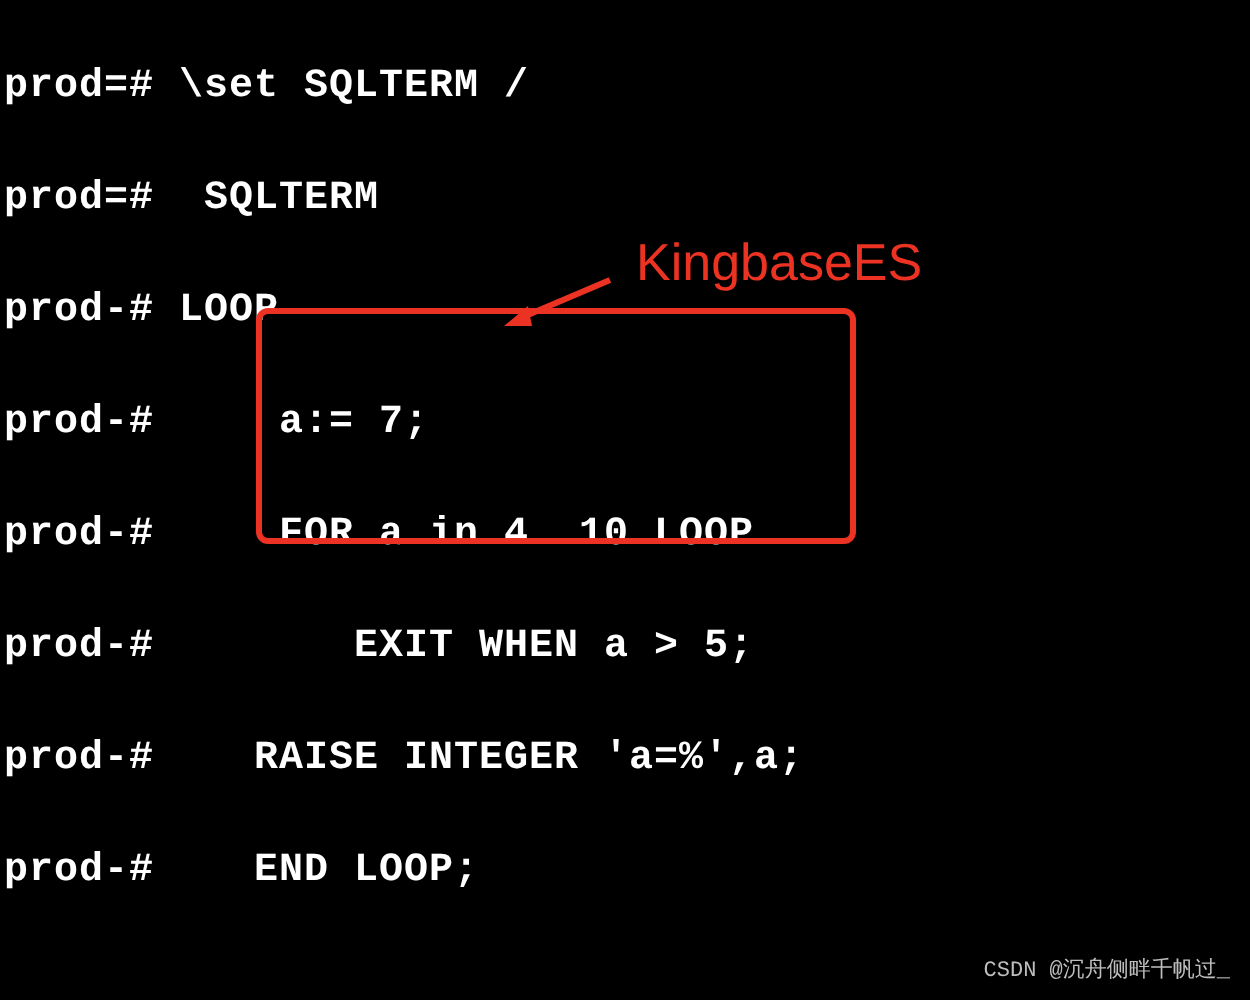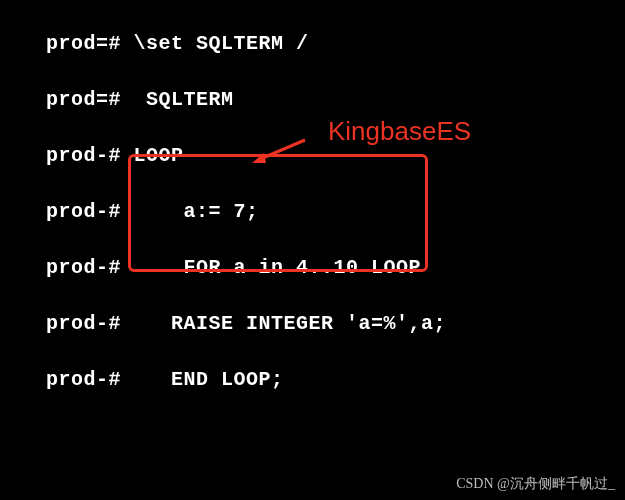--- a/index.html
+++ b/index.html
@@ -13,69 +13,70 @@
       height: 500px;
       overflow: hidden;
       position: relative;
       line-height: 1.4;
     }
     .terminal {
       padding: 2px 0 0 2px;
       white-space: pre;
       letter-spacing: 0.5px;
     }
-    .line { display: block; margin-left: 44px; }
+    .line { display: block; }
     .annotation-box {
       position: absolute;
       border: 3px solid #ec3323;
       border-radius: 6px;
       left: 128px;
       top: 154px;
       width: 300px;
       height: 118px;
       pointer-events: none;
     }
     .annotation-label {
       position: absolute;
       color: #ec3323;
       font-family: Arial, sans-serif;
       font-weight: normal;
       font-size: 26px;
-      left: 328px;
+      left: 318px;
       top: 113px;
       letter-spacing: 0;
     }
     .annotation-arrow {
       position: absolute;
       left: 250px;
       top: 135px;
       width: 60px;
       height: 30px;
       pointer-events: none;
     }
     .watermark {
       position: absolute;
       right: 10px;
       bottom: 6px;
       color: #bdbdbd;
-      font-family: Liberation Serif, serif;
-      font-size: 14px;
+      font-family: Liberation Mono, monospace;
+      font-size: 11px;
       font-weight: normal;
       letter-spacing: 0;
     }
   </style>
 </head>
 <body>
 
 <div class="terminal">
 <span class="line">prod=# \set SQLTERM /</span>
 <span class="line">prod=#  SQLTERM</span>
 <span class="line">prod-# LOOP</span>
 <span class="line">prod-#     a:= 7;</span>
 <span class="line">prod-#     FOR a in 4..10 LOOP</span>
+<span class="line">prod-#        EXIT WHEN a &gt; 5;</span>
 <span class="line">prod-#    RAISE INTEGER 'a=%',a;</span>
 <span class="line">prod-#    END LOOP;</span>
 
 
 
 
 
 
 
 

